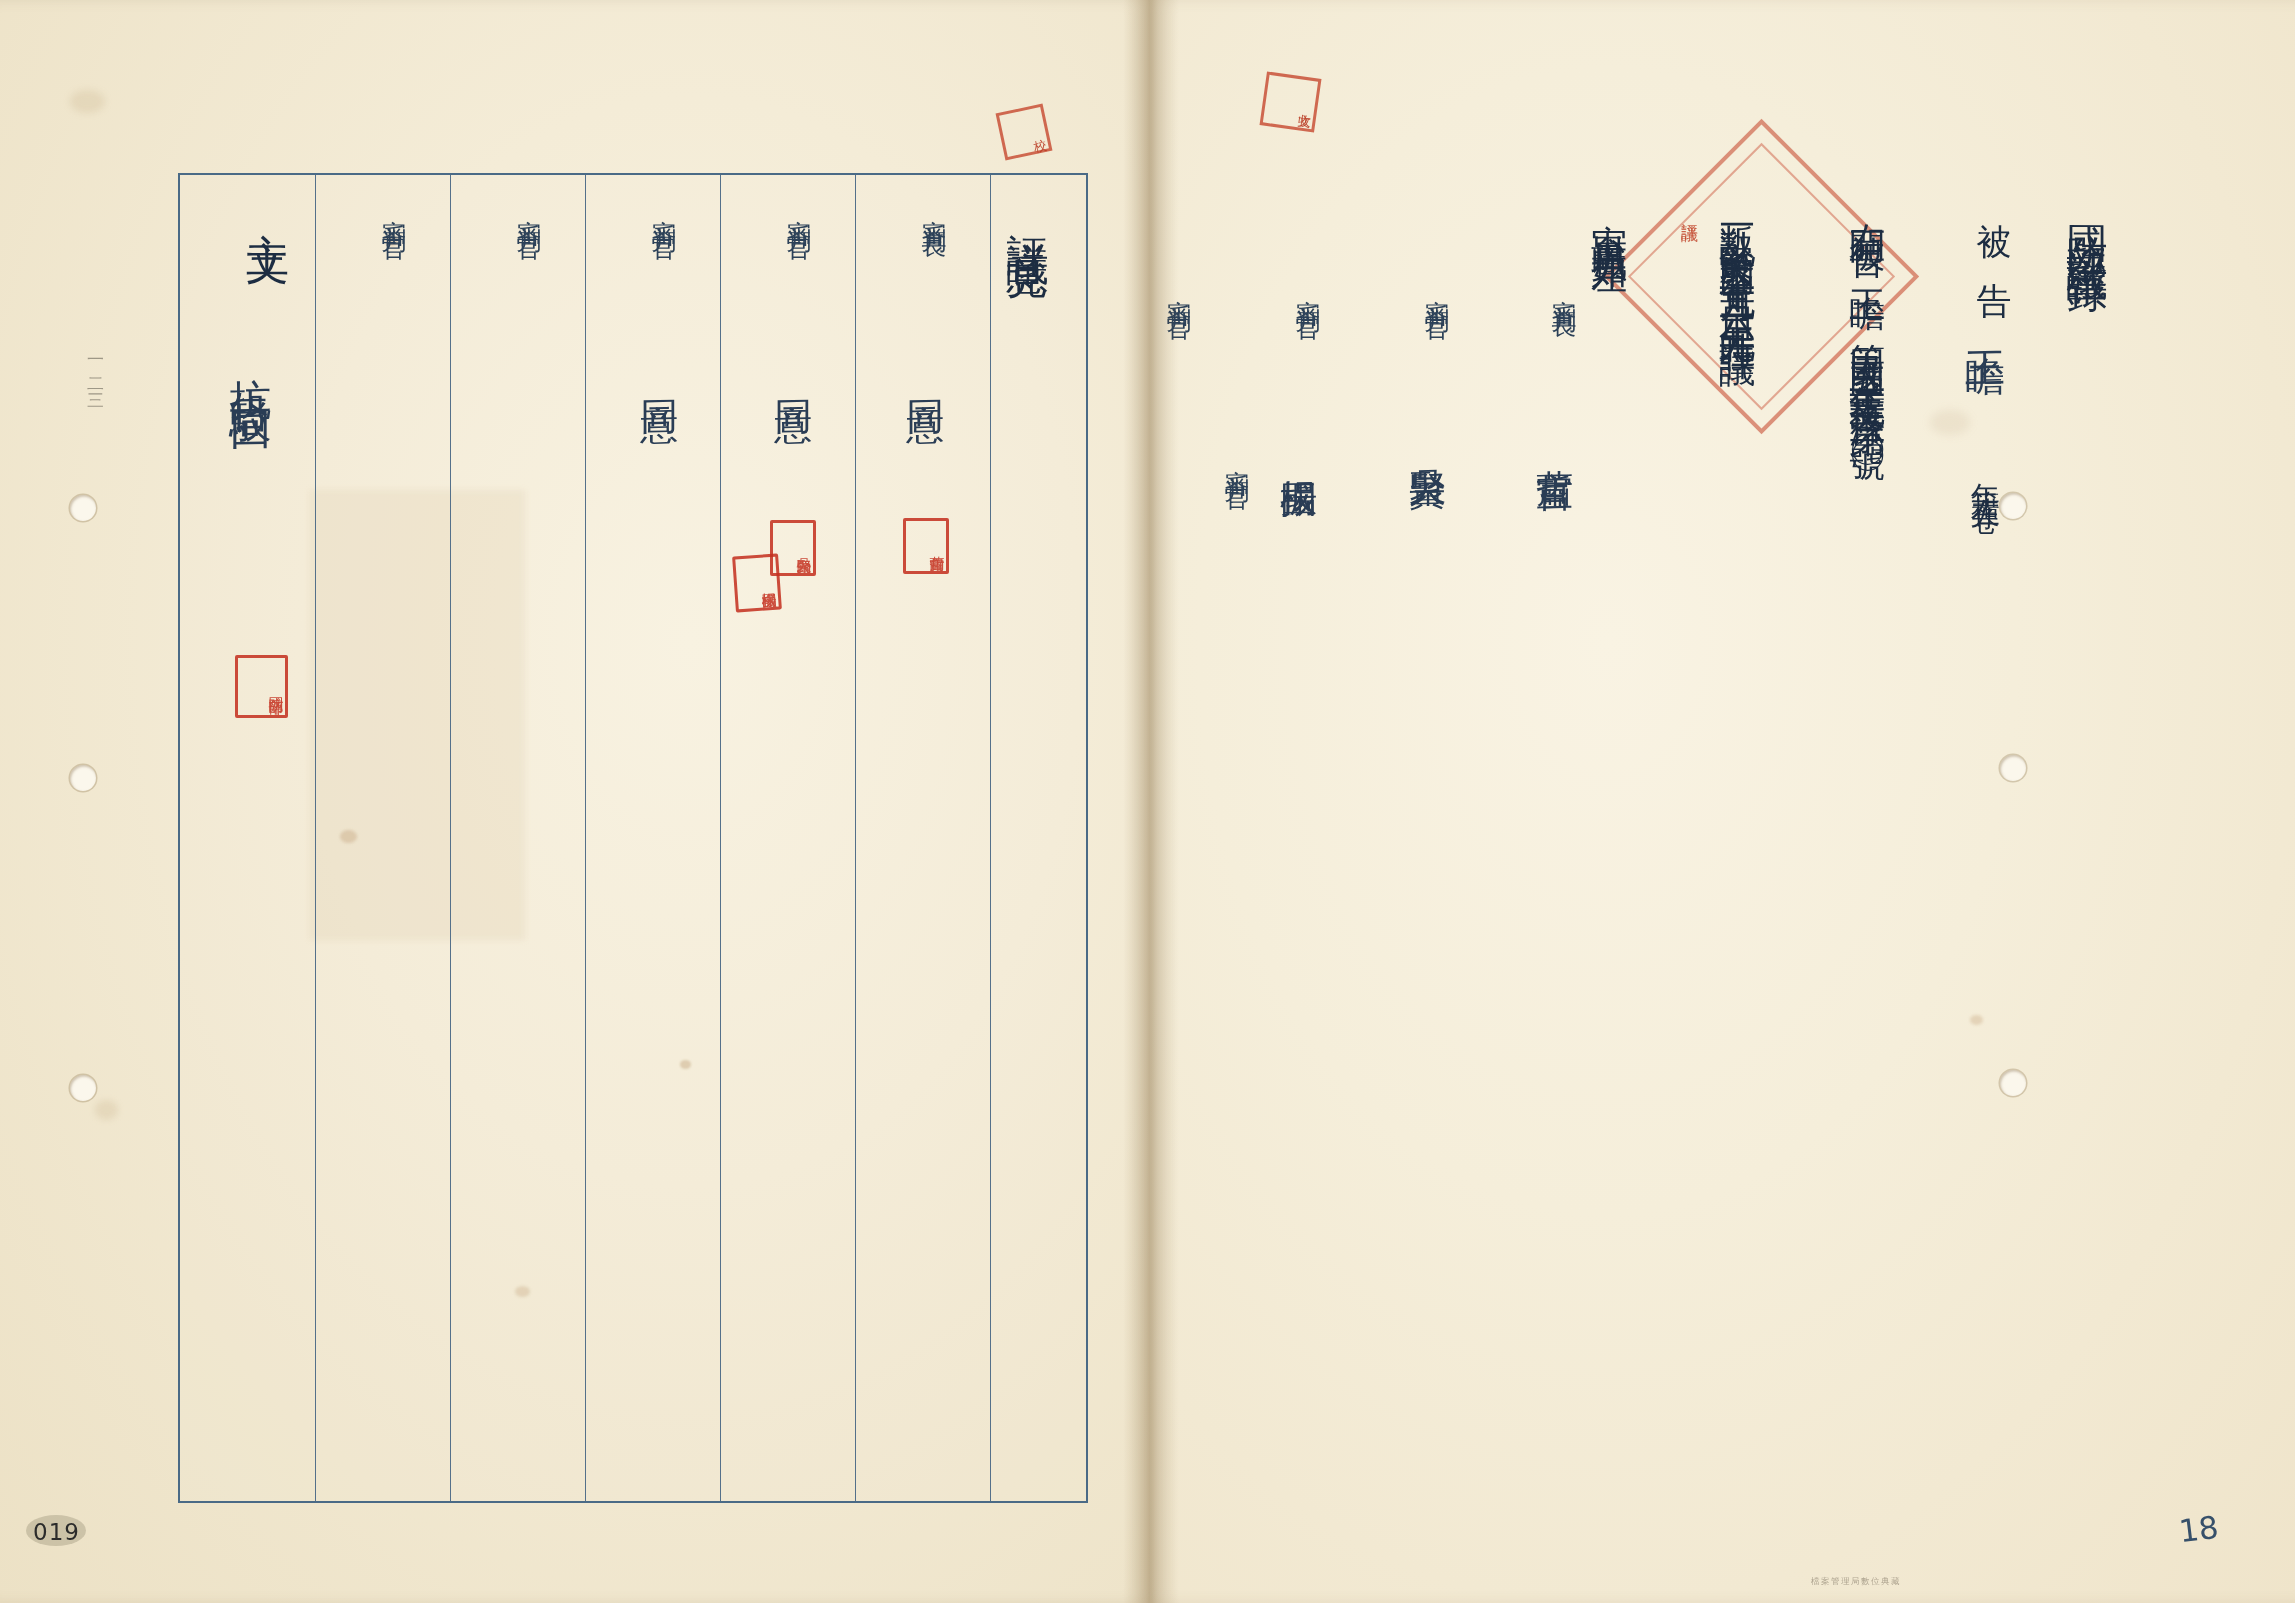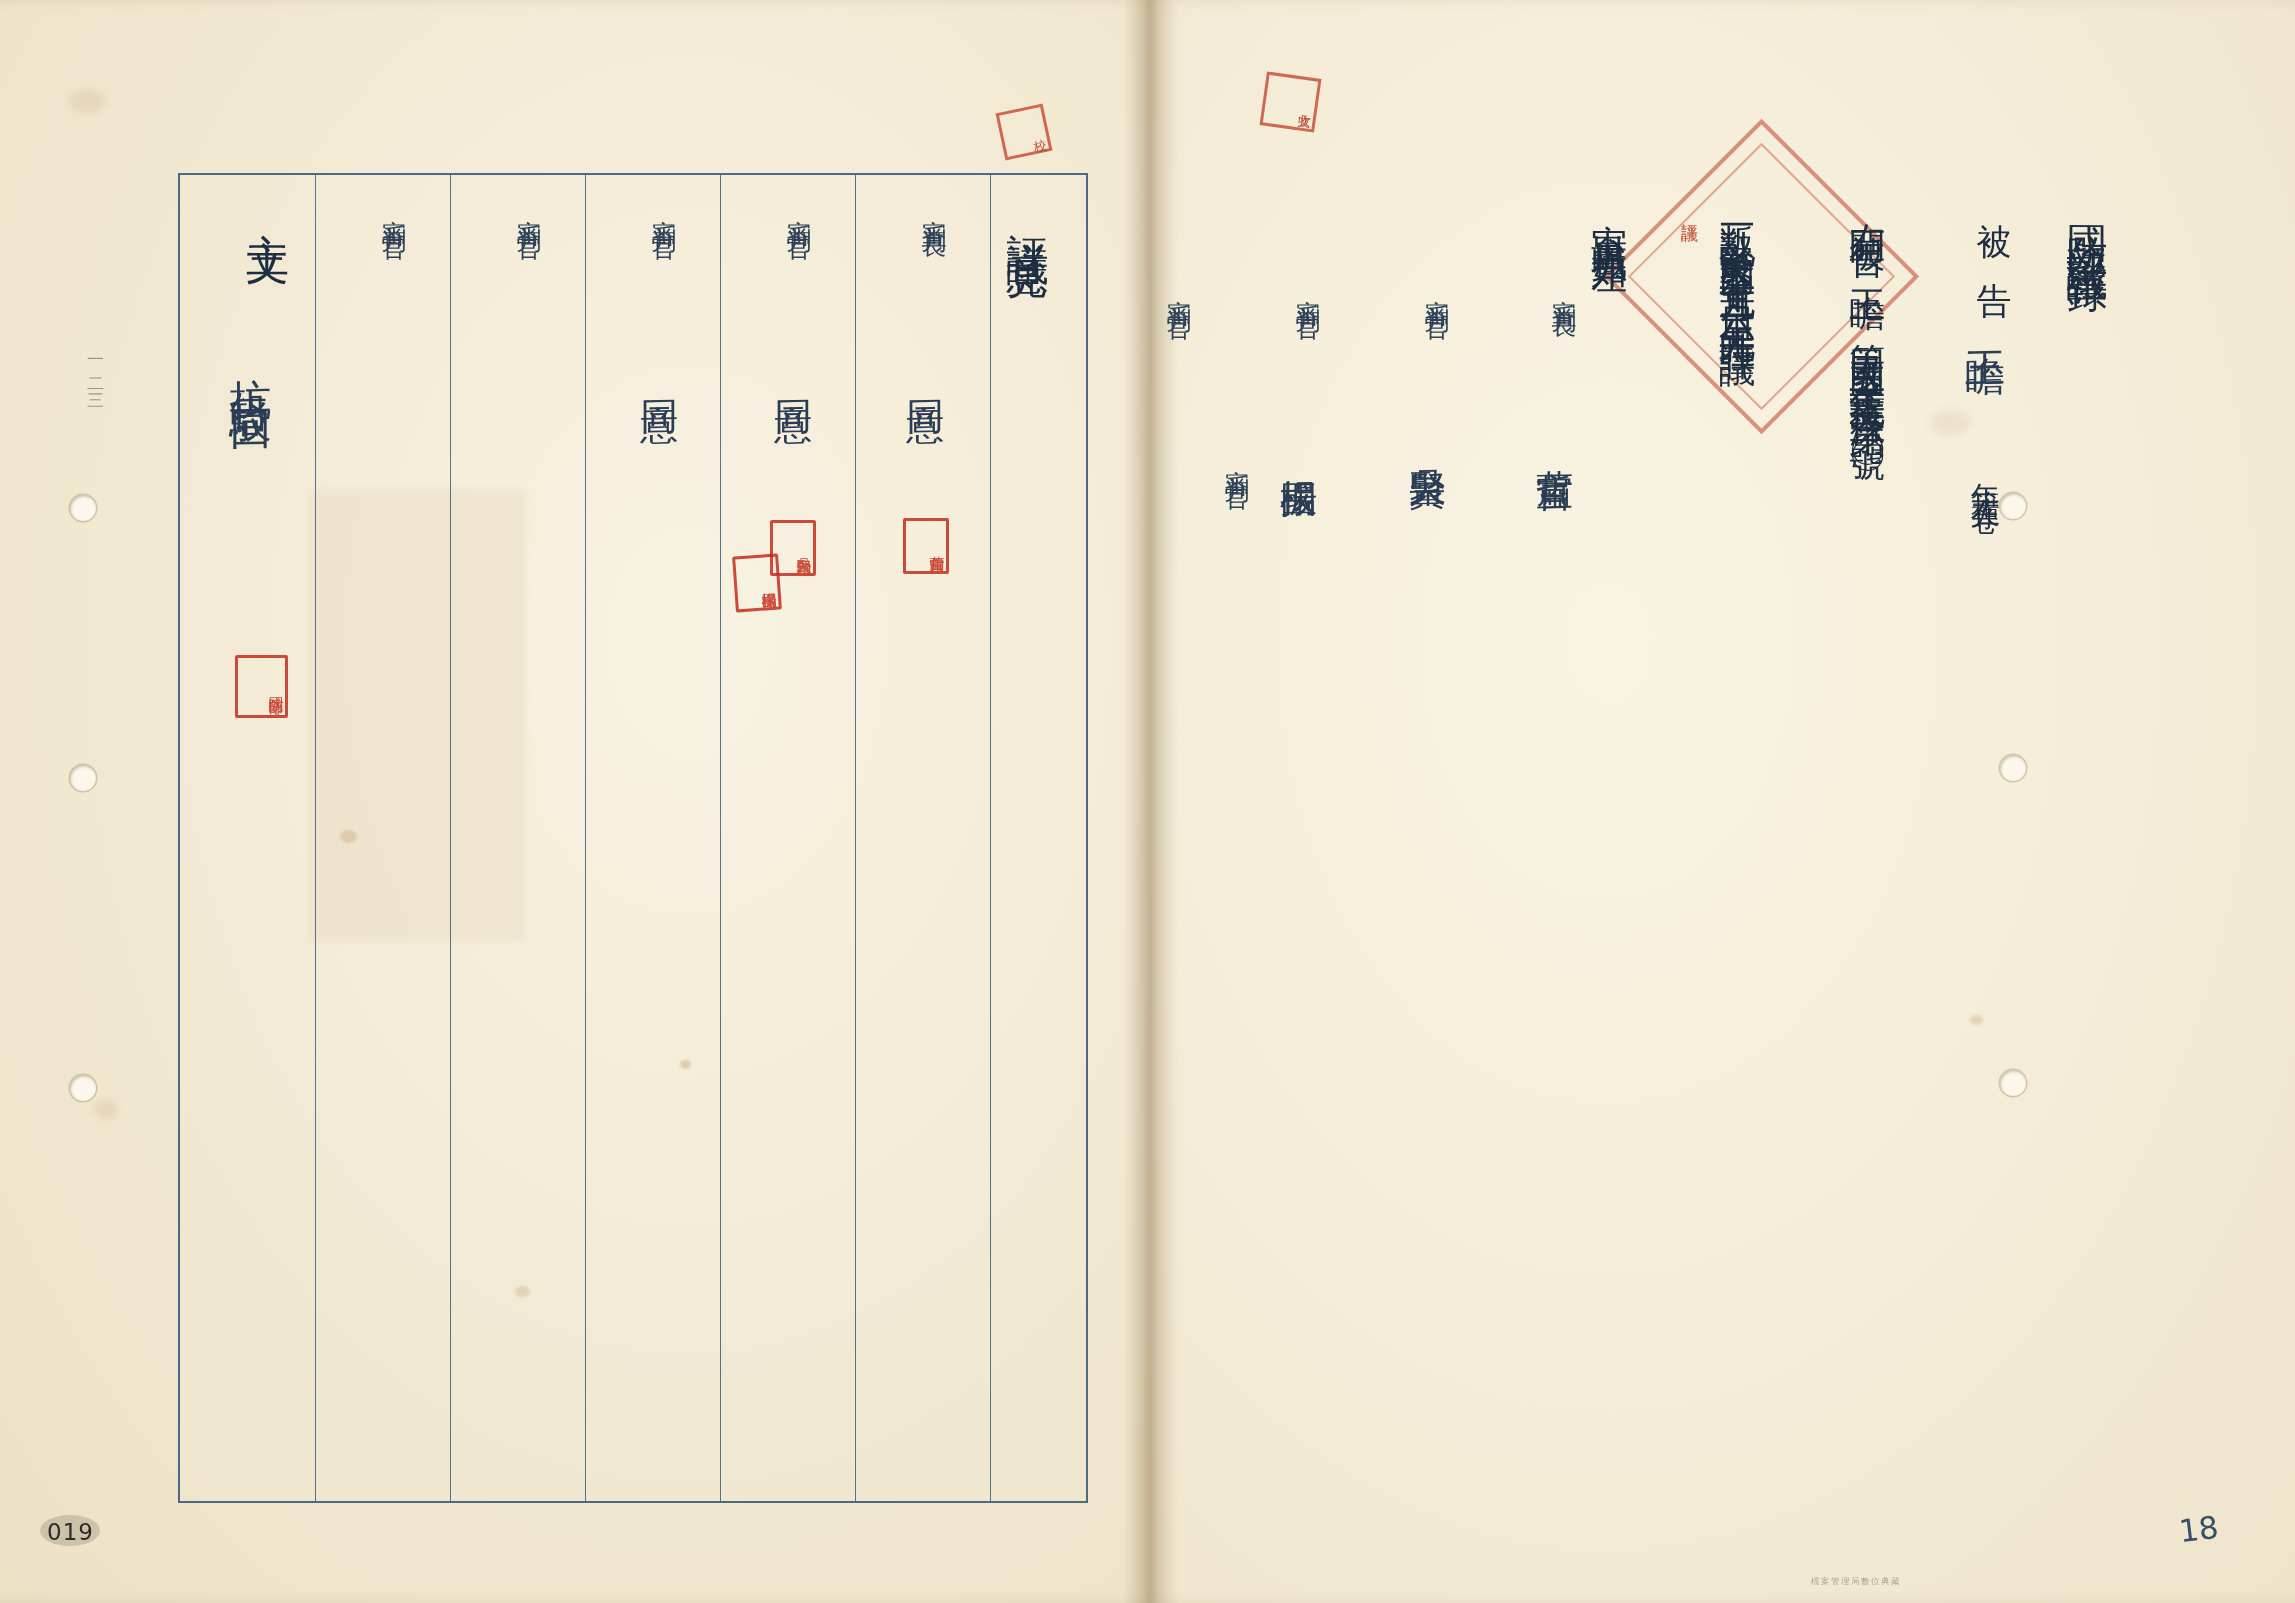--- a/index.html
+++ b/index.html
@@ -156,21 +156,21 @@
   
   .hole{
     position:absolute;
     width:26px;height:26px;border-radius:50%;
     background:#fbf7ec;
     box-shadow:0 0 0 1.5px rgba(150,125,85,.35), inset 1px 1.5px 2.5px rgba(120,95,60,.35);
   }
 
   
   #folio-left{
-    position:absolute;left:40px;top:1511px;
+    position:absolute;left:26px;top:1511px;
     width:75px;height:40px;
   }
   #folio-left .disc{
     position:absolute;left:0;top:4px;
     width:60px;height:31px;border-radius:50%;
     background:rgba(120,110,85,.28);
     filter:blur(0.5px);
   }
   #folio-left .num{
     position:absolute;left:7px;top:8px;

